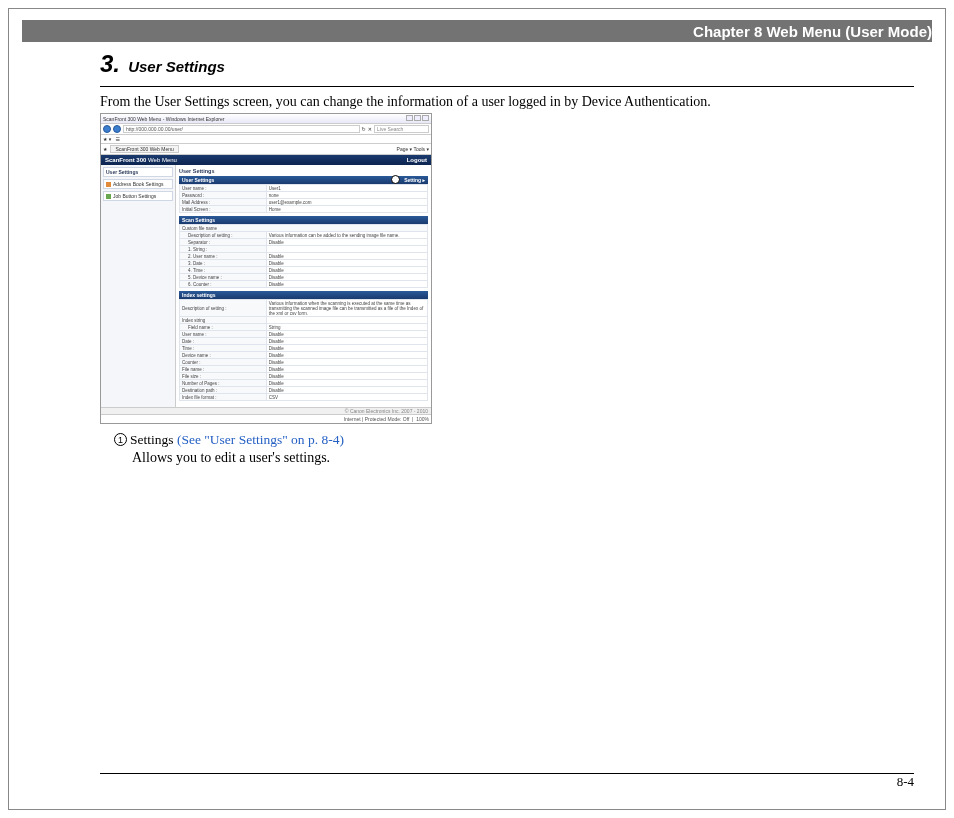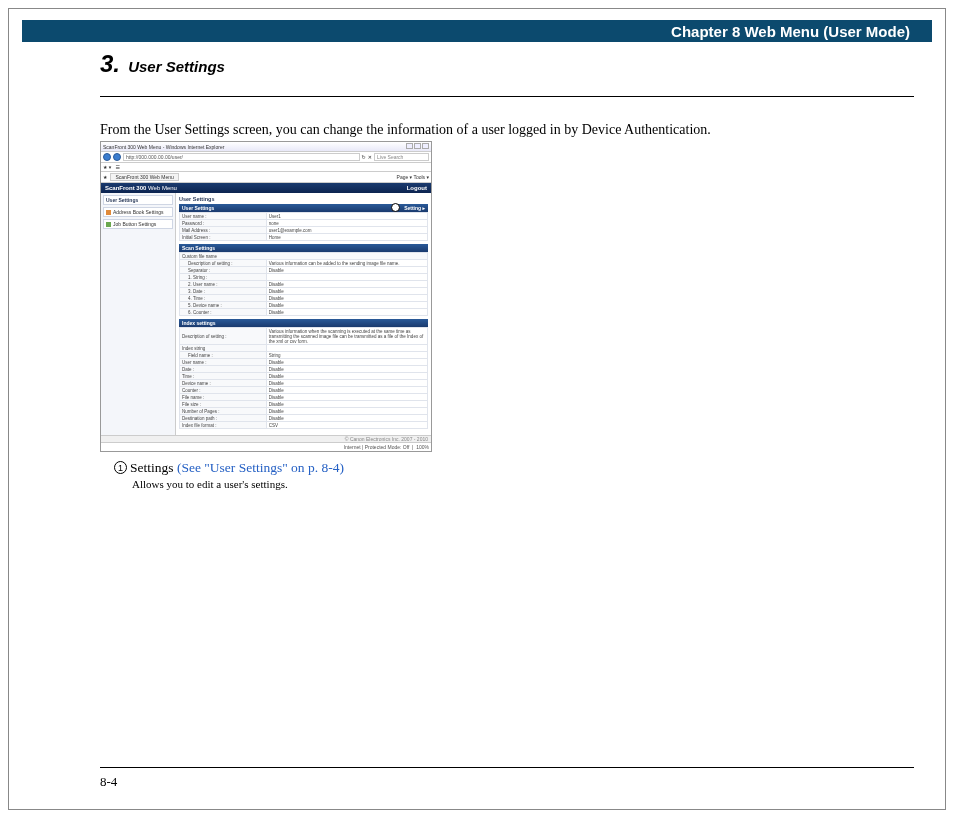--- a/index.html
+++ b/index.html
@@ -1,20 +1,20 @@
 <!DOCTYPE html>
 <html><head>
 <meta charset="utf-8">
 <style>
   * { box-sizing: border-box; margin: 0; padding: 0; }
   body { font-family: "Times New Roman", Times, serif; background: #fff; width: 954px; height: 818px; position: relative; }
   .page-border { position: absolute; top: 8px; left: 8px; right: 8px; bottom: 8px; border: 1px solid #888; }
-  .header-bar { position: absolute; top: 20px; left: 22px; right: 22px; height: 22px; background: #0c4a6e; color: #fff; font-family: Arial, sans-serif; font-weight: bold; font-size: 15px; display: flex; align-items: center; justify-content: flex-end; padding-right: 22px; }
+  .header-bar { position: absolute; top: 20px; left: 22px; right: 22px; height: 22px; background: #737373; color: #fff; font-family: Arial, sans-serif; font-weight: bold; font-size: 15px; display: flex; align-items: center; justify-content: flex-end; padding-right: 0; }
   .content { position: absolute; top: 50px; left: 100px; right: 40px; }
-  .section-title { font-family: Arial, sans-serif; font-style: italic; font-weight: bold; font-size: 15px; border-bottom: 1px solid #000; padding-bottom: 18px; margin-bottom: 25px; }
+  .section-title { font-family: Arial, sans-serif; font-style: italic; font-weight: bold; font-size: 15px; border-bottom: 1px solid #000; padding-bottom: 8px; margin-bottom: 7px; }
   .section-title .num { font-size: 24px; font-style: italic; font-weight: bold; margin-right: 4px; }
   .intro { font-size: 14px; margin-bottom: 3px; }
   .screenshot { width: 332px; border: 1px solid #999; font-family: Arial, sans-serif; font-size: 5px; color: #333; margin-bottom: 8px; background:#fff;}
   .win-title { background: linear-gradient(#fff,#e8e8f8); border-bottom:1px solid #ccc; padding:1px 2px; display:flex; justify-content:space-between; align-items:center;}
   .win-nav { display:flex; align-items:center; gap:2px; padding:1px 2px; border-bottom:1px solid #ccc;}
   .nav-btn { width:8px; height:8px; border-radius:50%; background:#3b7dcf; border:1px solid #2a5a99; }
   .nav-url { border:1px solid #ccc; flex:1; padding:0 2px; color:#555; background:#fff;}
   .nav-search { border:1px solid #ccc; width:55px; padding:0 2px; color:#888;}
   .fav-row { padding:1px 2px; border-bottom:1px solid #ccc; display:flex; gap:3px; align-items:center; justify-content:space-between;}
   .tab { border:1px solid #ccc; background:#f4f4f4; padding:0 4px; }
@@ -31,22 +31,22 @@
   .tbl { width:100%; border-collapse:collapse; margin-bottom:3px;}
   .tbl td { border:1px solid #e0e4ec; padding:0.5px 2px; font-size:4.5px; color:#444;}
   .tbl td:first-child { width:35%; background:#f8f9fb;}
   .indent td:first-child { padding-left:8px; }
   .callout { position:absolute; width:9px; height:9px; border:1px solid #000; border-radius:50%; background:#fff; display:flex; align-items:center; justify-content:center; font-size:6px; font-family:Arial,sans-serif;}
   .status-bar { border-top:1px solid #ccc; padding:1px 2px; display:flex; justify-content:space-between; color:#555;}
   .footer-note { background:#f0f0f0; border-top:1px solid #ccc; text-align:right; padding:0 3px; color:#888;}
   .annot { font-size: 13.5px; margin-left: 14px; margin-bottom: 2px;}
   .annot .circle { display:inline-flex; width:13px; height:13px; border:1px solid #000; border-radius:50%; align-items:center; justify-content:center; font-size:9px; font-family:Arial,sans-serif; margin-right:3px; vertical-align:middle; position:relative; top:-1px;}
   .annot .link { color:#2560c4; }
-  .annot-desc { font-size: 11px; margin-left: 32px; }
-  .page-footer { position:absolute; bottom:28px; left:100px; right:40px; border-top:1px solid #000; text-align:left; padding-top:6px; font-size:13px;}
+  .annot-desc { font-size: 14px; margin-left: 32px; }
+  .page-footer { position:absolute; bottom:28px; left:100px; right:40px; border-top:1px solid #000; text-align:right; font-size:13px;}
   .wincontrols span { display:inline-block; width:7px; height:6px; border:1px solid #aaa; background:#eef; margin-left:1px;}
 </style>
 </head>
 <body>
 
 <div class="page-border"></div>
 
 <div class="header-bar">
   <span>Chapter 8   Web Menu (User Mode)</span>
 </div>

